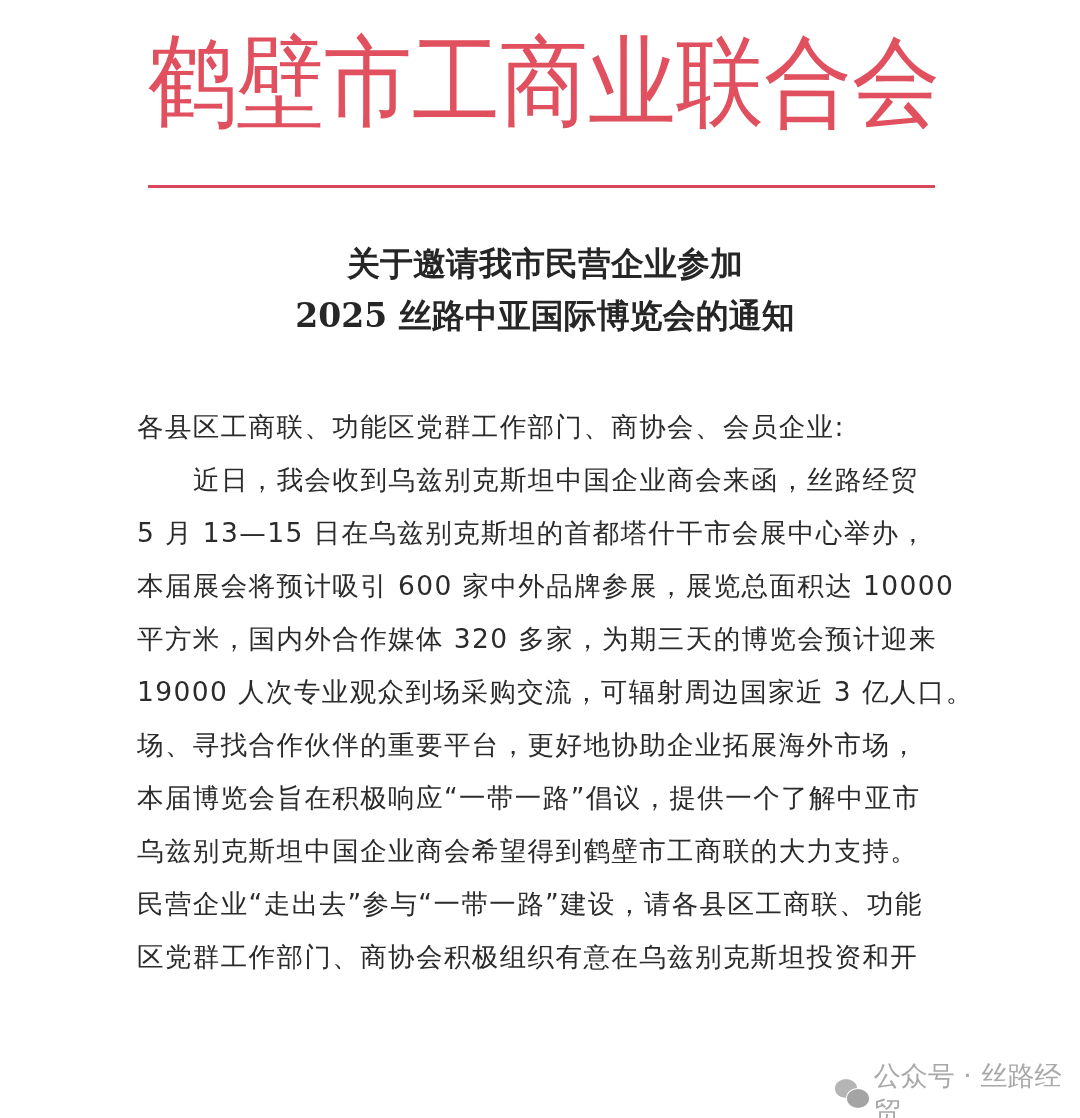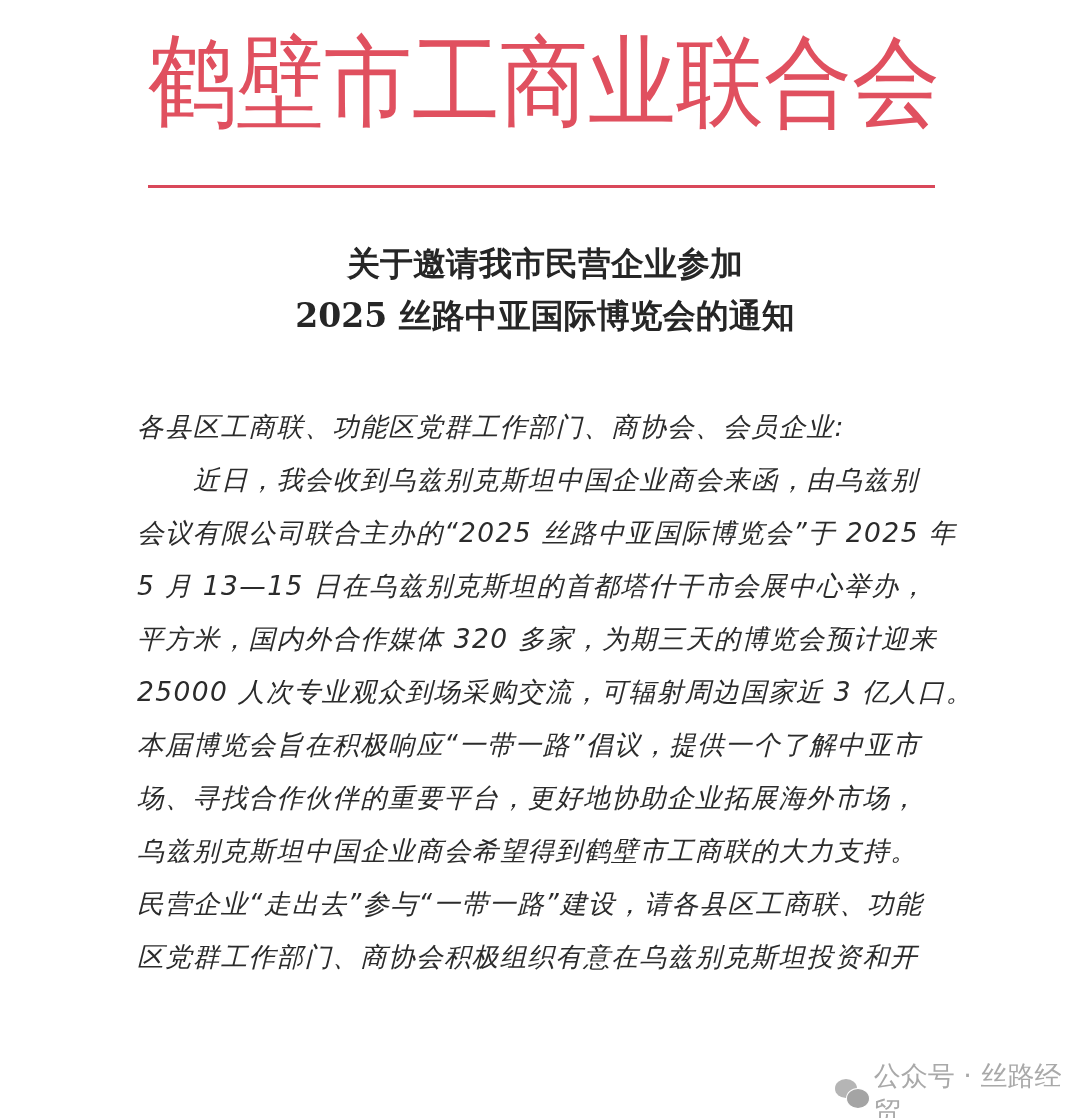--- a/index.html
+++ b/index.html
@@ -62,21 +62,20 @@
     width: 800px;
     font-family: "DejaVu Sans", "Liberation Sans", sans-serif;
     font-size: 26.5px;
     line-height: 53px;
     letter-spacing: 1.4px;
     color: #2b2b2b;
   }
   .line {
     white-space: nowrap;
     height: 53px;
-    font-style: italic;
   }
   .indent { padding-left: 56px; }
   .watermark {
     position: absolute;
     left: 835px;
     top: 1058px;
     display: flex;
     align-items: center;
     gap: 6px;
     color: #a9a9a9;
@@ -119,27 +118,27 @@
 
 <div class="red-rule"></div>
 
 <div class="doc-title">
   <div>关于邀请我市民营企业参加</div>
   <div>2025 丝路中亚国际博览会的通知</div>
 </div>
 
 <div class="body-text">
   <div class="line">各县区工商联、功能区党群工作部门、商协会、会员企业:</div>
-  <div class="line indent">近日，我会收到乌兹别克斯坦中国企业商会来函，由乌兹别</div>
-  <div class="line">会议有限公司联合主办的“2025 丝路中亚国际博览会”于 2025 年</div>
+  <div class="line indent">近日，我会收到乌兹别克斯坦中国企业商会来函，丝路经贸</div>
   <div class="line">5 月 13—15 日在乌兹别克斯坦的首都塔什干市会展中心举办，</div>
+  <div class="line">本届展会将预计吸引 600 家中外品牌参展，展览总面积达 10000</div>
   <div class="line">平方米，国内外合作媒体 320 多家，为期三天的博览会预计迎来</div>
-  <div class="line">25000 人次专业观众到场采购交流，可辐射周边国家近 3 亿人口。</div>
+  <div class="line">19000 人次专业观众到场采购交流，可辐射周边国家近 3 亿人口。</div>
+  <div class="line">场、寻找合作伙伴的重要平台，更好地协助企业拓展海外市场，</div>
   <div class="line">本届博览会旨在积极响应“一带一路”倡议，提供一个了解中亚市</div>
-  <div class="line">场、寻找合作伙伴的重要平台，更好地协助企业拓展海外市场，</div>
   <div class="line">乌兹别克斯坦中国企业商会希望得到鹤壁市工商联的大力支持。</div>
   <div class="line">民营企业“走出去”参与“一带一路”建设，请各县区工商联、功能</div>
   <div class="line">区党群工作部门、商协会积极组织有意在乌兹别克斯坦投资和开</div>
 </div>
 
 <div class="watermark">
   <span class="wechat-icon">
     <span class="b1"></span>
       <span class="b2"></span>
   </span>

